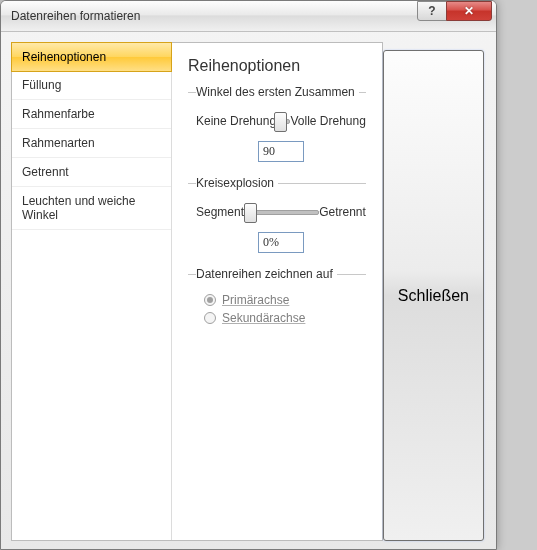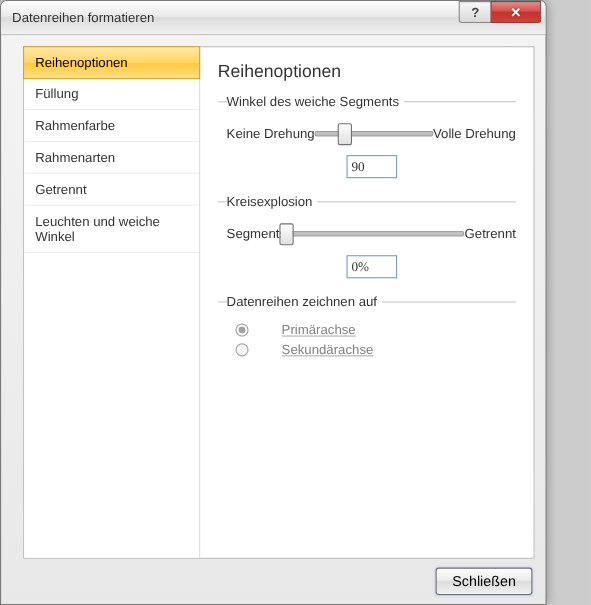--- a/index.html
+++ b/index.html
@@ -67,22 +67,22 @@
     border-bottom-right-radius: 3px;
   }
   .tb-close span {
     text-shadow: 0 0 2px rgba(0,0,0,0.4);
     font-family: Arial, sans-serif;
   }
 
   .body {
     flex: 1;
     display: flex;
-    flex-direction: column;
-    padding: 10px 10px 8px 20px;
+    flex-direction: row;
+    padding: 10px 10px 8px 10px;
     box-sizing: border-box;
   }
   .main {
     flex: 1;
     display: flex;
     border: 1px solid #bcbcbc;
     background: #fff;
   }
   .sidebar {
     width: 160px;
@@ -197,36 +197,35 @@
     width: 6px;
     height: 6px;
     background: #a0a0a0;
     border-radius: 50%;
     left: 2px;
     top: 2px;
   }
   .radio-row .rlabel {
     text-decoration: underline;
     text-decoration-color: #b0b0b0;
-    margin-left: 24px;
   }
 
   .footer {
     display: flex;
     justify-content: flex-end;
     padding: 8px 2px 0 0;
   }
   .btn {
     min-width: 80px;
     padding: 4px 14px;
     border: 1px solid #707070;
     border-radius: 3px;
     background: linear-gradient(to bottom, #fdfdfd 0%, #ececec 45%, #dddddd 50%, #f0f0f0 100%);
     cursor: pointer;
-    font-size: 13px;
+    font-size: 16px;
     box-shadow: 0 0 2px rgba(100,150,255,0.4);
   }
 </style>
 </head>
 <body>
 
 <div class="window">
 
   <div class="titlebar">
     <span class="title">Datenreihen formatieren</span>
@@ -261,21 +260,21 @@
         </div>
         <div class="sidebar-item">
           <span>Leuchten und weiche Winkel</span>
         </div>
       </div>
 
       <div class="content">
         <h1>Reihenoptionen</h1>
 
         <fieldset class="group">
-          <legend>Winkel des weiche Segments</legend>
+          <legend>Winkel des ersten Zusammen</legend>
           <div class="slider-row">
             <span class="lab">Keine Drehung</span>
             <div class="slider">
               <div class="track"></div>
               <div class="thumb" style="left: calc(25% - 6px);"></div>
             </div>
             <span class="lab">Volle Drehung</span>
           </div>
           <div class="valbox-row">
             <span class="valbox">90</span>

